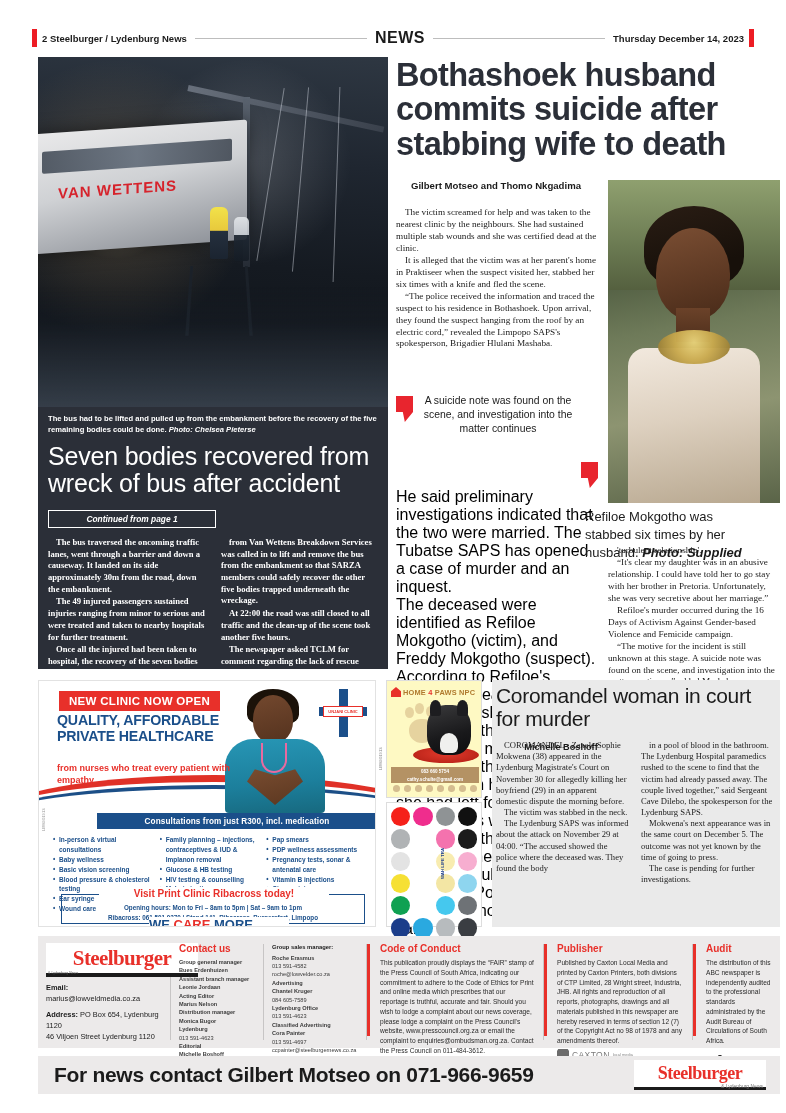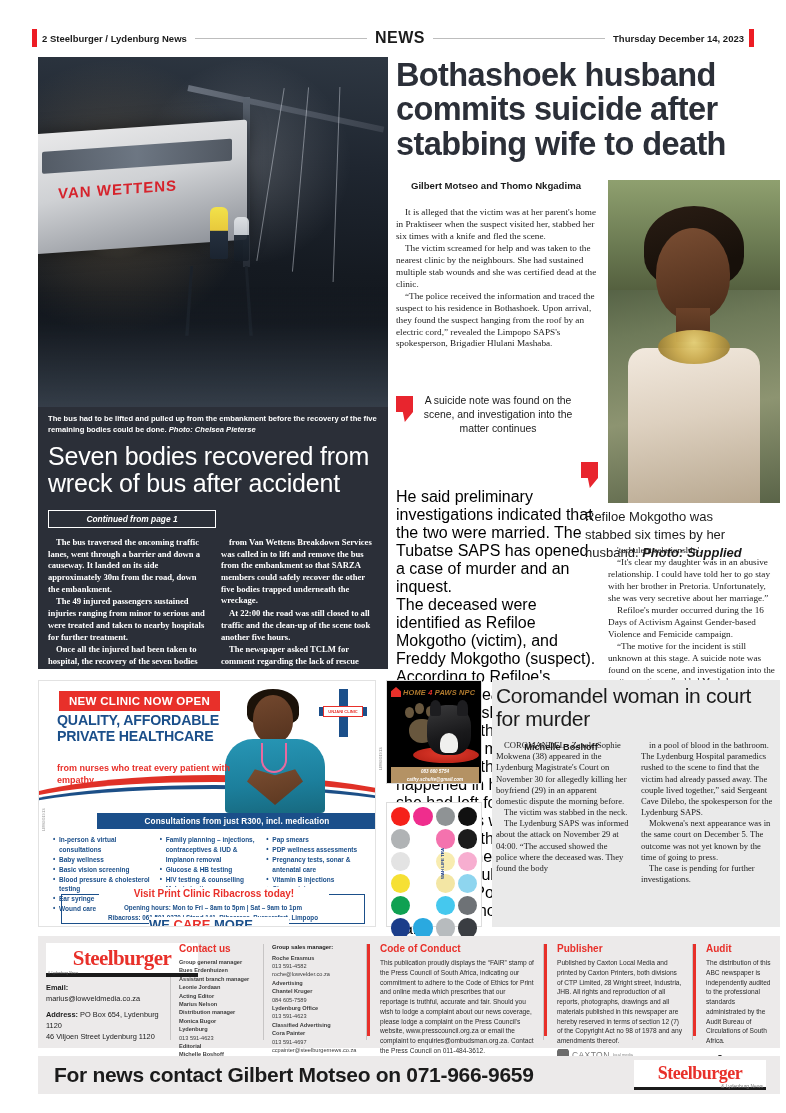--- a/index.html
+++ b/index.html
@@ -291,22 +291,22 @@
   .ad-care .b { color: #1b4f8a; }
   .ad-care .r { color: #e8302a; }
   .ad-sidecode {
     position: absolute; left: 2px; top: 150px;
     font-size: 4.2px; color: #9a9a9a; transform: rotate(-90deg); transform-origin: left top;
     white-space: nowrap;
   }
 
   
   .ad-paws {
-    position: absolute; left: 386px; top: 680px; width: 96px; height: 104px;
-    background: #000000; border: 1px solid #ddd; overflow: hidden; font-style: italic;
+    position: absolute; left: 386px; top: 680px; width: 96px; height: 118px;
+    background: #fef9c3; border: 1px solid #ddd; overflow: hidden;
   }
   .paws-head {
     position: absolute; left: 4px; top: 4px; width: 88px; height: 14px;
     display: flex; align-items: center; gap: 2px;
   }
   .paws-house {
     width: 10px; height: 10px; background: #e8302a;
     clip-path: polygon(50% 0, 100% 42%, 100% 100%, 0 100%, 0 42%);
   }
   .paws-title { font-size: 7.4px; font-weight: 800; color: #b07a2e; letter-spacing: .2px; }
@@ -513,22 +513,22 @@
         <p>The newspaper asked TCLM for comment regarding the lack of rescue equipment. At the time of going to print, no comment had been received.</p>
 
       </div>
     </div>
   </div>
 
   <div class="main-headline">Bothashoek husband commits suicide after stabbing wife to death</div>
   <div class="byline">Gilbert Motseo and Thomo Nkgadima</div>
 
   <div class="main-col-a">
+    <p>The victim screamed for help and was taken to the nearest clinic by the neighbours. She had sustained multiple stab wounds and she was certified dead at the clinic.</p>
     <p>It is alleged that the victim was at her parent's home in Praktiseer when the suspect visited her, stabbed her six times with a knife and fled the scene.</p>
-    <p>The victim screamed for help and was taken to the nearest clinic by the neighbours. She had sustained multiple stab wounds and she was certified dead at the clinic.</p>
     <p>“The police received the information and traced the suspect to his residence in Bothashoek. Upon arrival, they found the suspect hanging from the roof by an electric cord,” revealed the Limpopo SAPS's spokesperson, Brigadier Hlulani Mashaba.</p>
   </div>
 
   <div class="quote-block">
     <div class="quote-mark-open"></div>
     <div class="quote-text">A suicide note was found on the scene, and investigation into the matter continues</div>
     <div class="quote-mark-close"></div>
   </div>
 
   <div class="main-col-a2">

